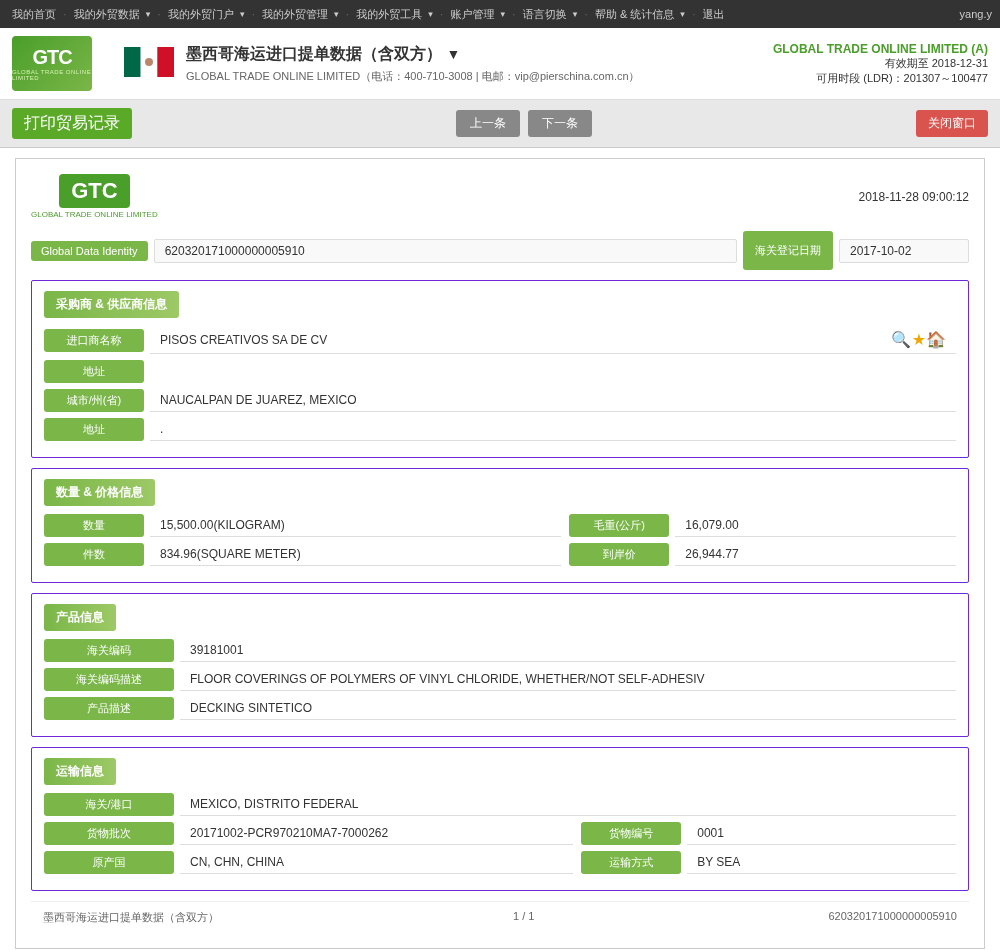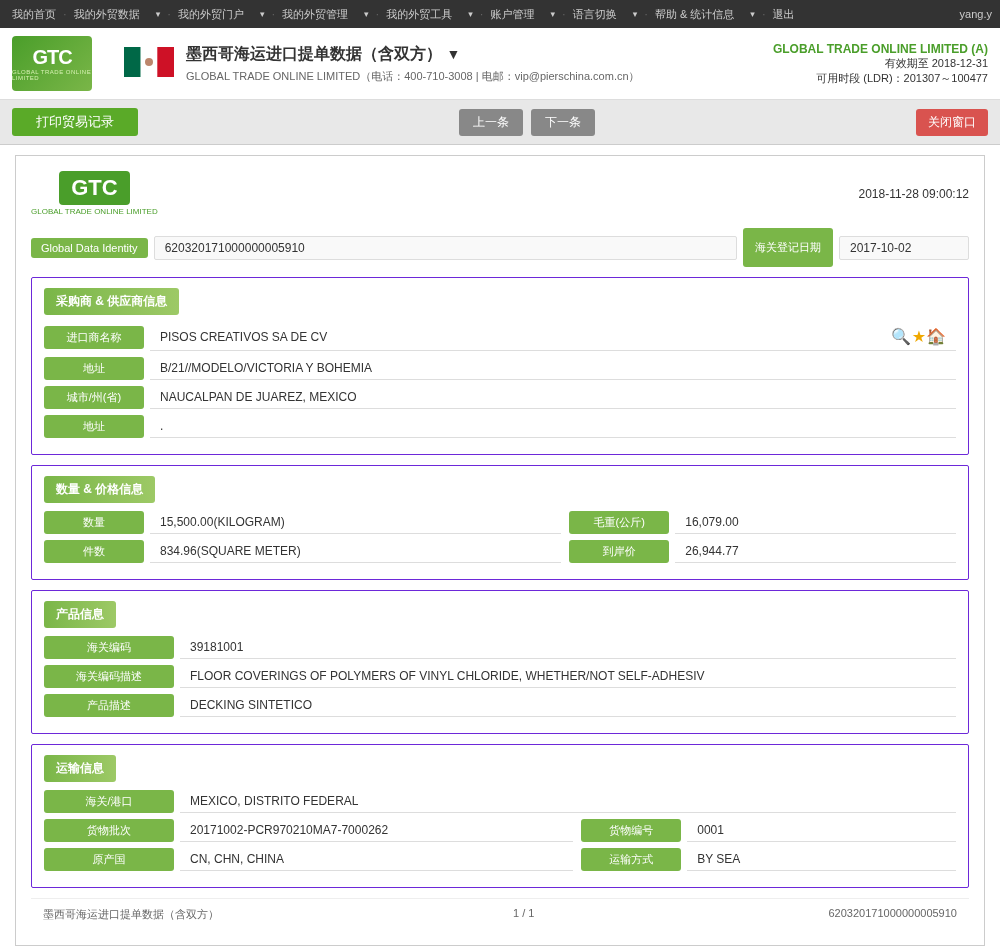--- a/index.html
+++ b/index.html
@@ -16,21 +16,21 @@
     .logo-area { display: flex; align-items: center; margin-right: 20px; }
     .flag-area { margin: 0 12px; }
     .header-title-area { flex: 1; }
     .header-title { font-size: 16px; color: #333; font-weight: bold; margin-bottom: 4px; }
     .header-subtitle { font-size: 11px; color: #666; }
     .header-right { text-align: right; font-size: 11px; color: #333; }
     .header-right .company { color: #4a9e2a; font-weight: bold; font-size: 12px; }
 
     
     .action-bar { background: #e8e8e8; padding: 8px 12px; display: flex; align-items: center; gap: 8px; border-bottom: 1px solid #ccc; }
-    .btn-green { background: #5aaa28; color: white; border: none; padding: 5px 24px; border-radius: 3px; cursor: pointer; font-size: 13px; }
+    .btn-green { background: #5aaa28; color: white; border: none; padding: 5px 12px; border-radius: 3px; cursor: pointer; font-size: 16px; }
     .btn-gray { background: #888; color: white; border: none; padding: 5px 14px; border-radius: 3px; cursor: pointer; font-size: 12px; }
     .btn-red { background: #d9534f; color: white; border: none; padding: 5px 12px; border-radius: 3px; cursor: pointer; font-size: 12px; }
     .spacer { flex: 1; }
 
     
     .main-content { background: #fff; margin: 0; padding: 10px 15px 15px; }
 
     
     .doc-card { border: 1px solid #ccc; background: #fff; padding: 15px; margin-bottom: 10px; }
 
@@ -62,21 +62,21 @@
     .card-footer { display: flex; justify-content: space-between; padding: 8px 12px; font-size: 11px; color: #666; border-top: 1px solid #eee; margin-top: 8px; }
 
     
     .icon-search { font-size: 16px; cursor: pointer; color: #666; }
     .icon-star { font-size: 16px; cursor: pointer; color: #f0a800; }
     .icon-home { font-size: 16px; cursor: pointer; color: #5aaa28; }
 
     
     .mexico-flag { width: 50px; height: 30px; }
 
-    .nav-dropdown { display: flex; align-items: center; gap: 16px; }
+    .nav-dropdown { display: flex; align-items: center; gap: 6px; }
     .arrow-down { font-size: 9px; }
     .logo-img-mock { width: 80px; height: 55px; background: linear-gradient(135deg, #4a9e2a 0%, #7ab648 100%); border-radius: 4px; display: flex; flex-direction: column; align-items: center; justify-content: center; }
     .logo-img-mock .big-text { color: #fff; font-size: 20px; font-weight: 900; letter-spacing: -1px; line-height: 1; }
     .logo-img-mock .small-text { color: #d4f0b0; font-size: 6px; margin-top: 2px; letter-spacing: 0.5px; }
   </style>
 </head>
 <body>
 
 <div class="top-nav">
   <span class="nav-item">我的首页</span>
@@ -186,21 +186,20 @@
           <span>PISOS CREATIVOS SA DE CV</span>
           <span style="flex:1;"></span>
           <span class="icon-search" title="search">🔍</span>
           <span class="icon-star" title="favorite">★</span>
           <span class="icon-home" title="home">🏠</span>
         </div>
       </div>
       
       <div class="data-row">
         <div class="data-label">地址</div>
-        <div class="data-value">B/21//MODELO/VICTORIA Y BOHEMIA</div>
       </div>
       
       <div class="data-row">
         <div class="data-label">城市/州(省)</div>
         <div class="data-value">NAUCALPAN DE JUAREZ, MEXICO</div>
       </div>
       
       
       <div class="data-row">
         <div class="data-label">地址</div>

